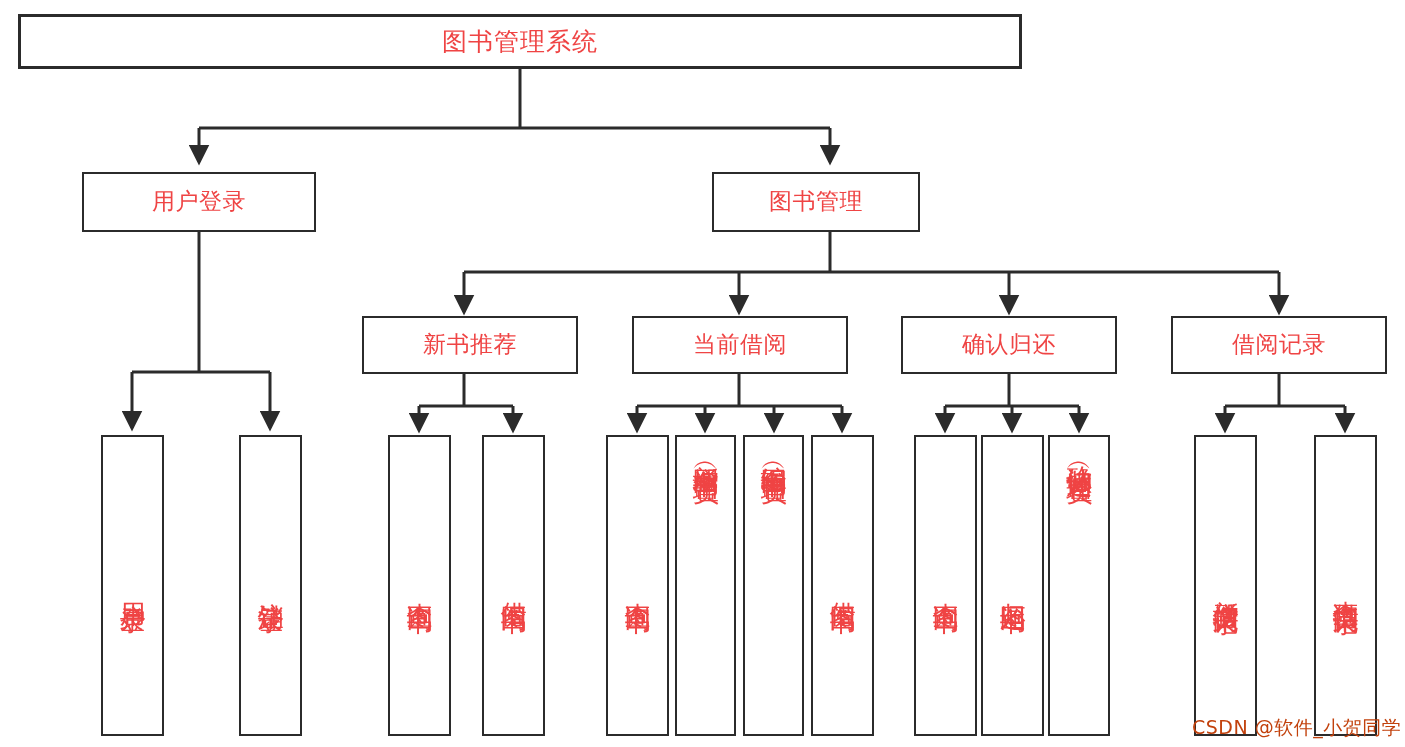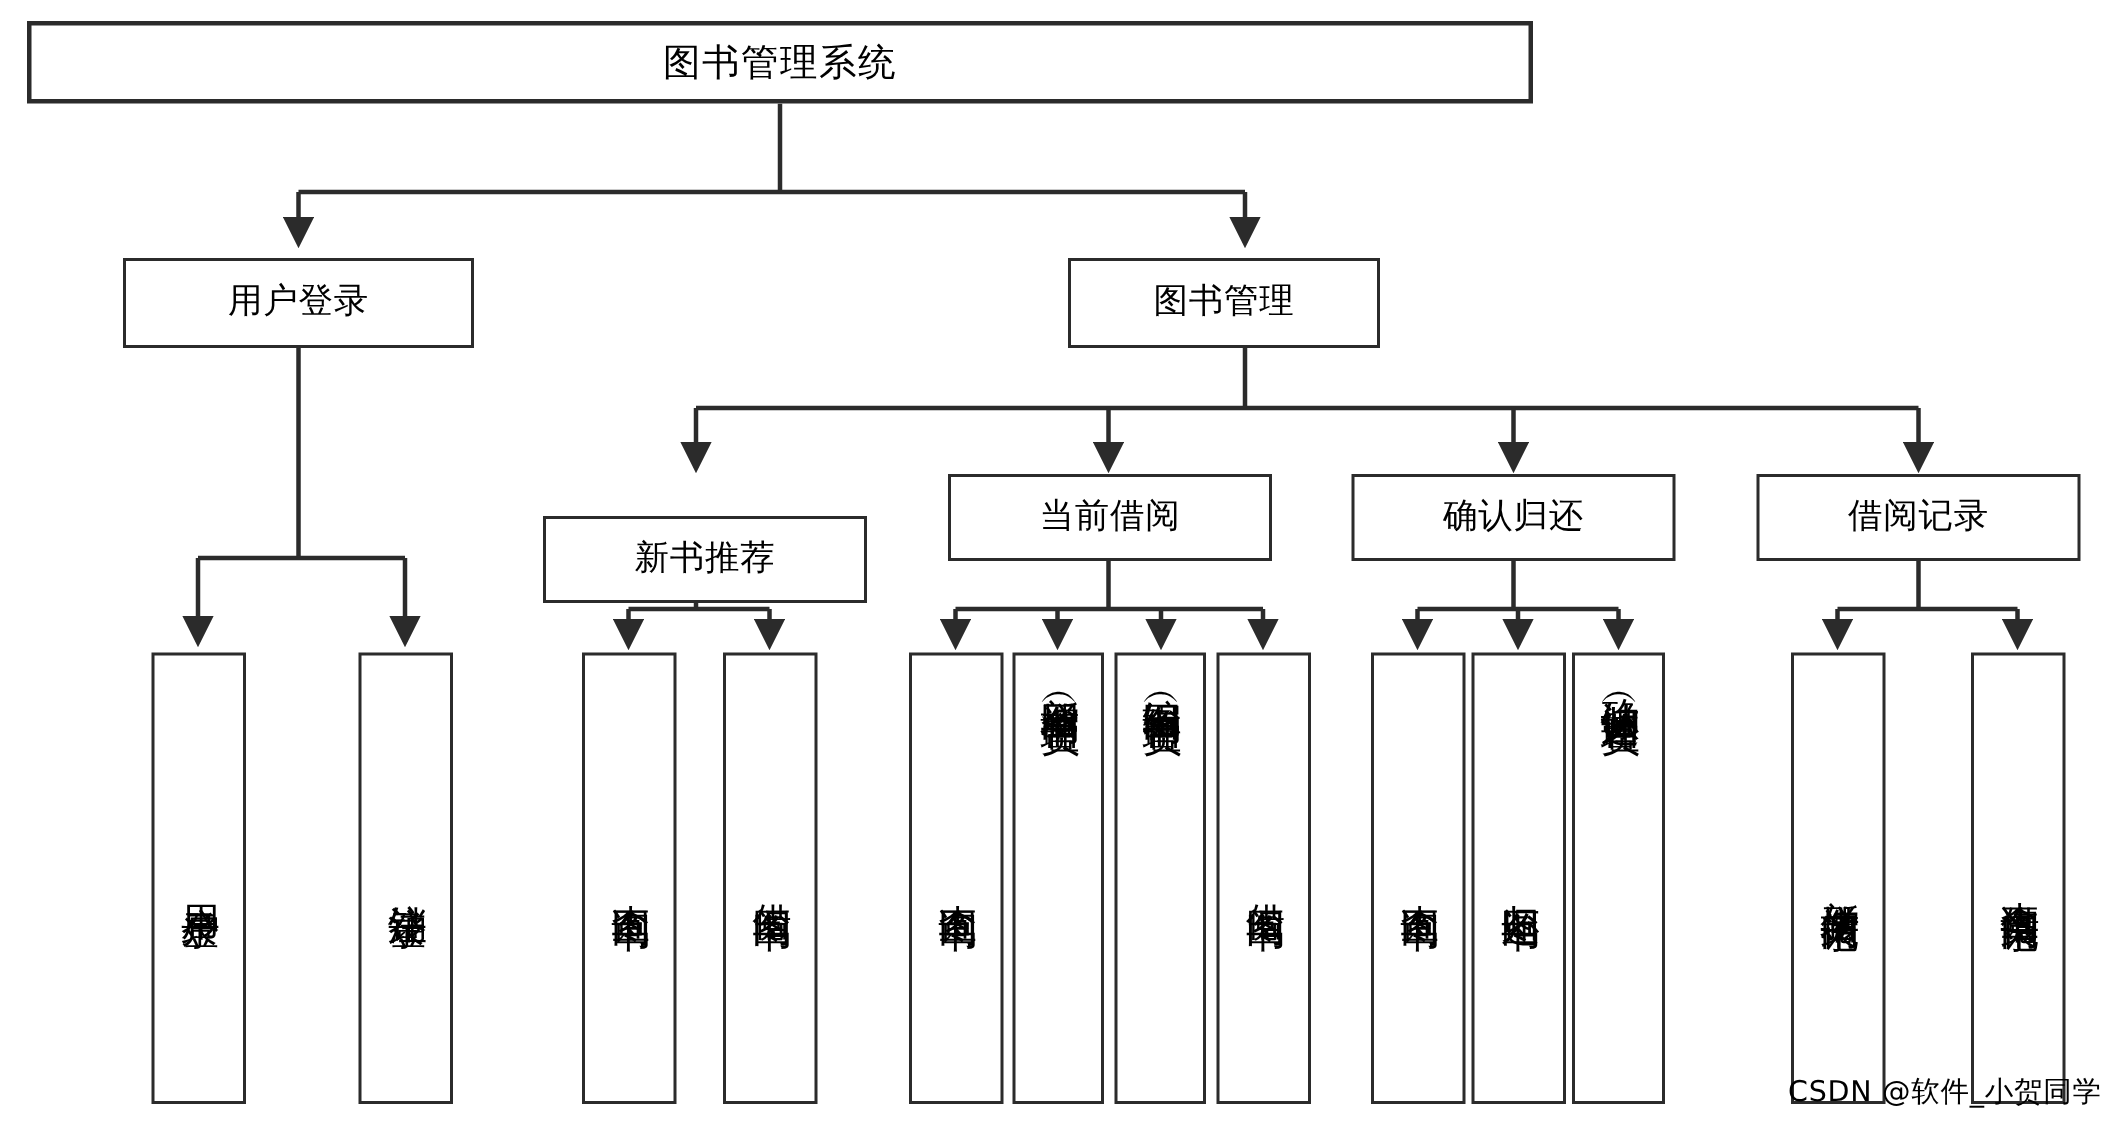--- a/index.html
+++ b/index.html
@@ -26,21 +26,21 @@
     pointer-events: none;
   }
   .node {
     position: absolute;
     box-sizing: border-box;
     border: 2.5px solid #2b2b2b;
     background: #ffffff;
     display: flex;
     align-items: center;
     justify-content: center;
-    color: #000000;
+    color: #ef4444;
   }
   .node .label {
     display: block;
     text-align: center;
     line-height: 1.12;
     letter-spacing: 0.5px;
   }
   
   .node.root {
     border-width: 3px;
@@ -66,21 +66,21 @@
     letter-spacing: 2px;
     white-space: nowrap;
   }
   
   .node.v.center {
     align-items: center;
     padding-top: 0;
   }
   .watermark {
     position: absolute;
-    color: #000000;
+    color: #c2410c;
     font-size: 19px;
     white-space: nowrap;
     letter-spacing: 0.5px;
   }
 </style>
 </head>
 <body>
 
 <div id="canvas">
 
@@ -139,21 +139,21 @@
   </div>
 
   <div class="node h" style="left:82px; top:172px; width:234px; height:60px;">
     <span class="label">用户登录</span>
   </div>
 
   <div class="node h" style="left:712px; top:172px; width:208px; height:60px;">
     <span class="label">图书管理</span>
   </div>
 
-  <div class="node h" style="left:362px; top:316px; width:216px; height:58px;margin-top:28px;">
+  <div class="node h" style="left:362px; top:316px; width:216px; height:58px;">
     <span class="label">新书推荐</span>
   </div>
 
   <div class="node h" style="left:632px; top:316px; width:216px; height:58px;">
     <span class="label">当前借阅</span>
   </div>
 
   <div class="node h" style="left:901px; top:316px; width:216px; height:58px;">
     <span class="label">确认归还</span>
   </div>

